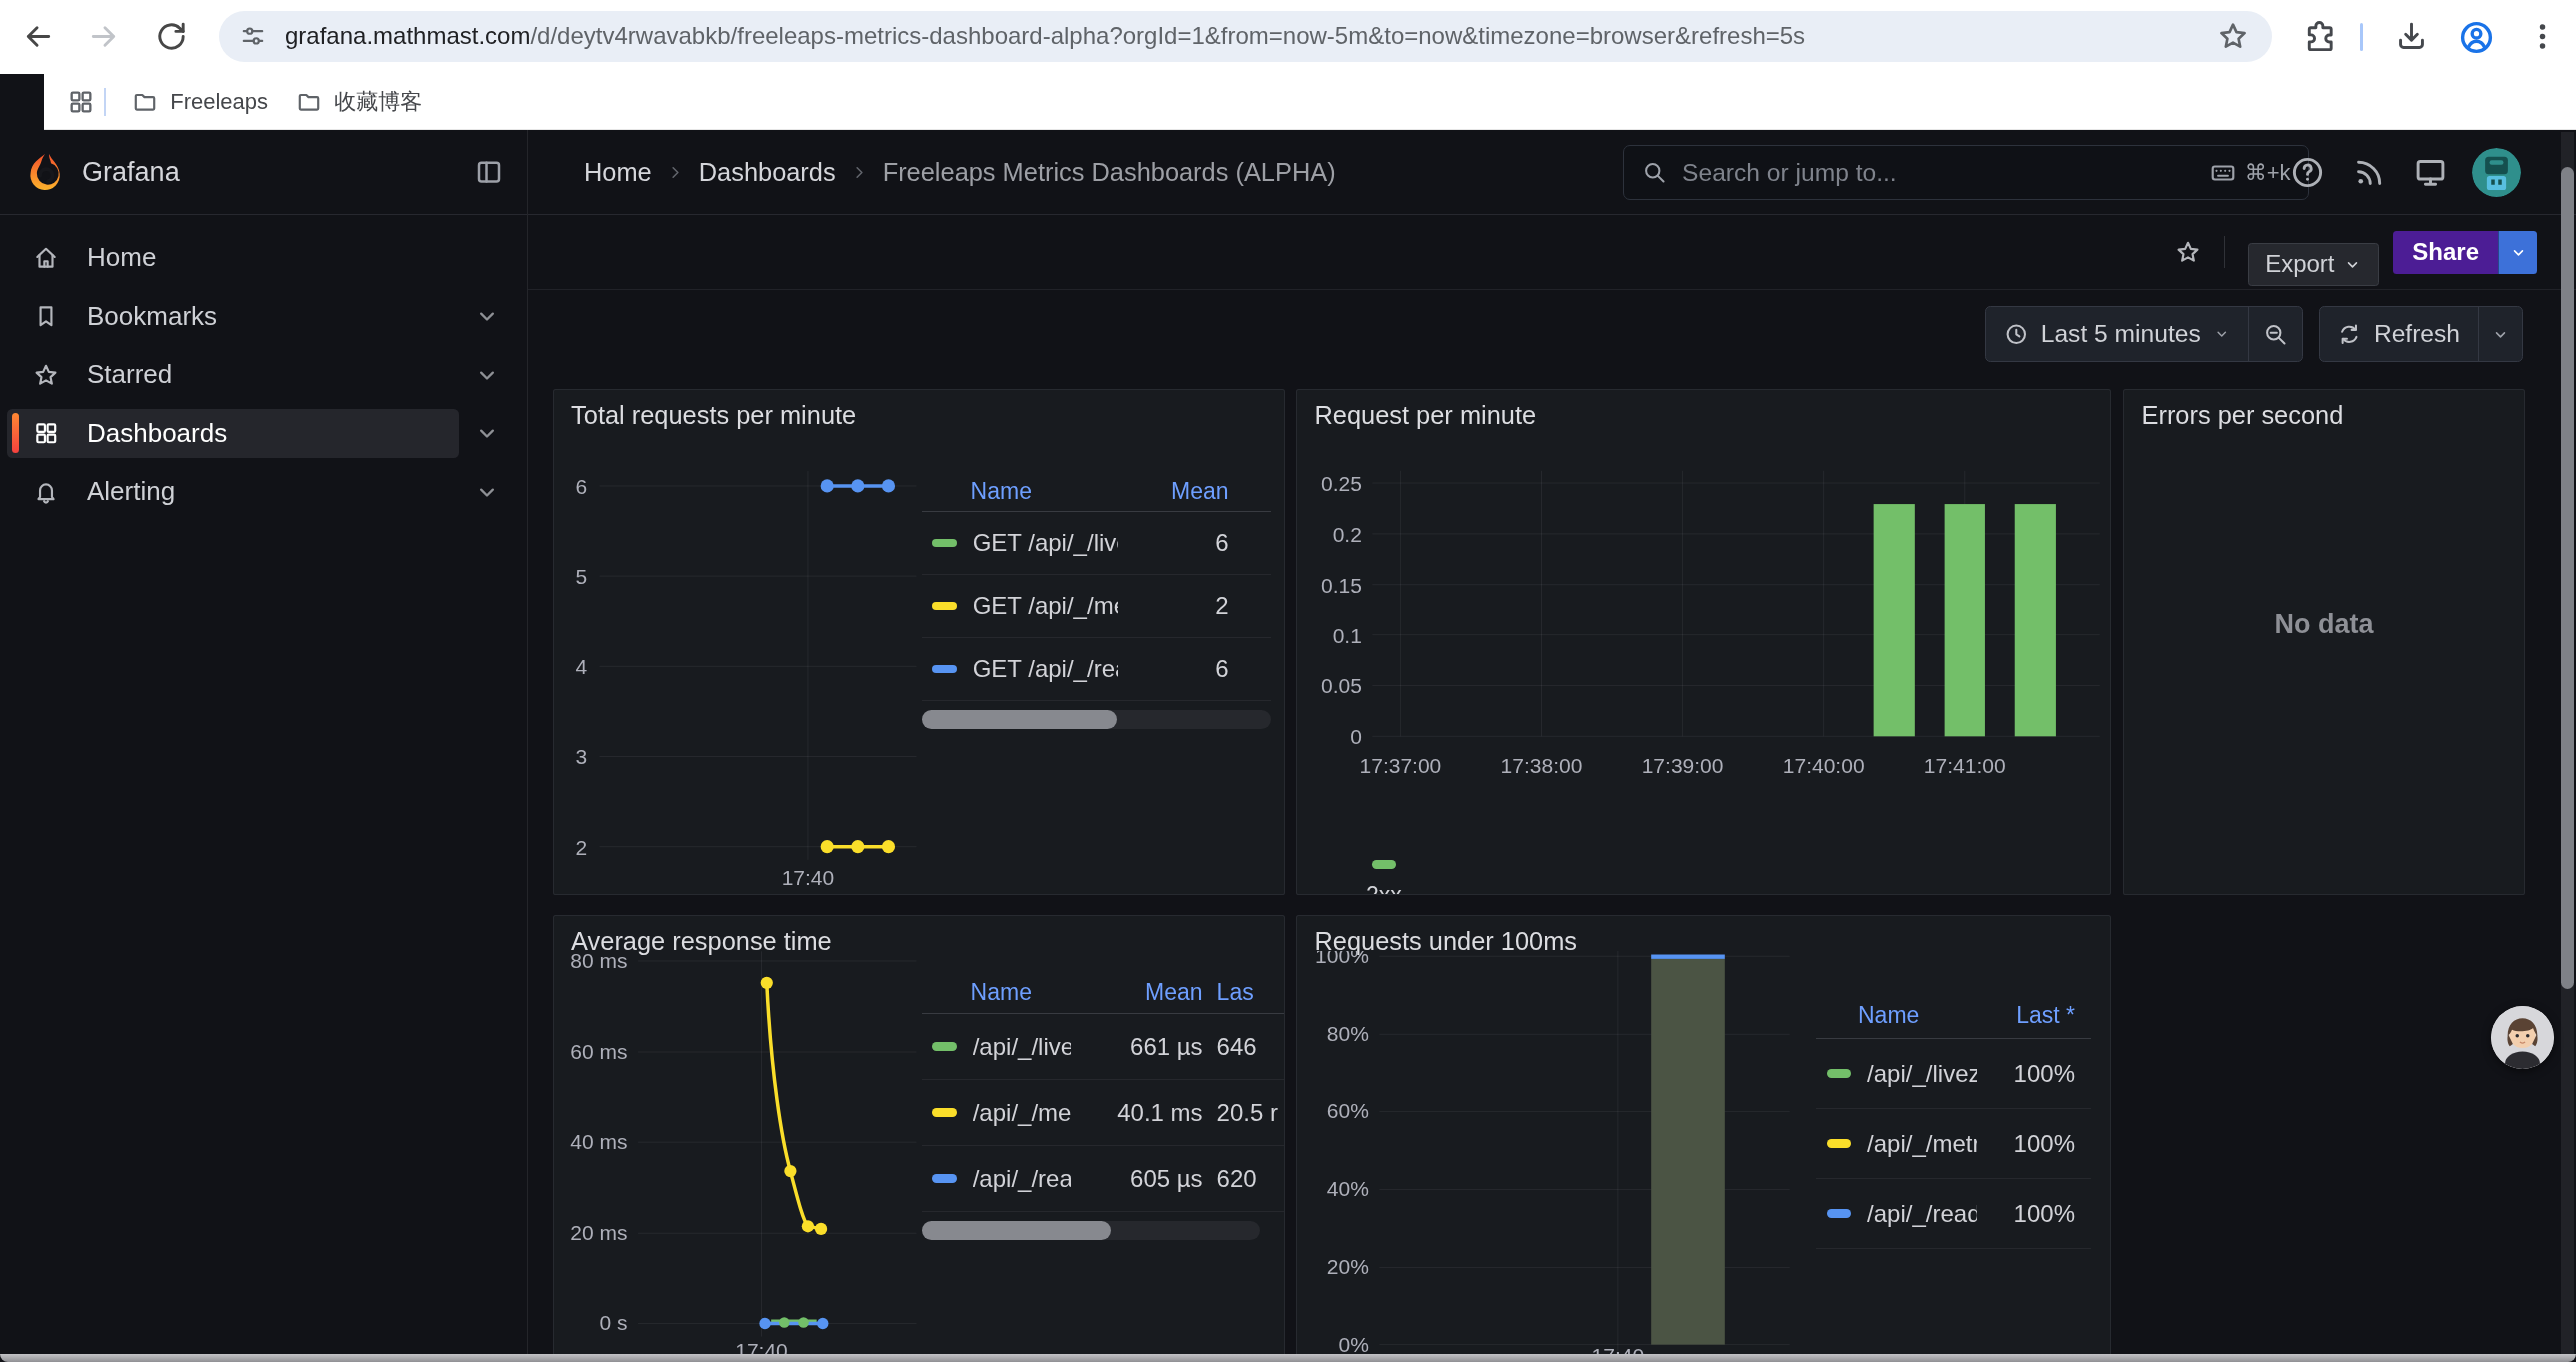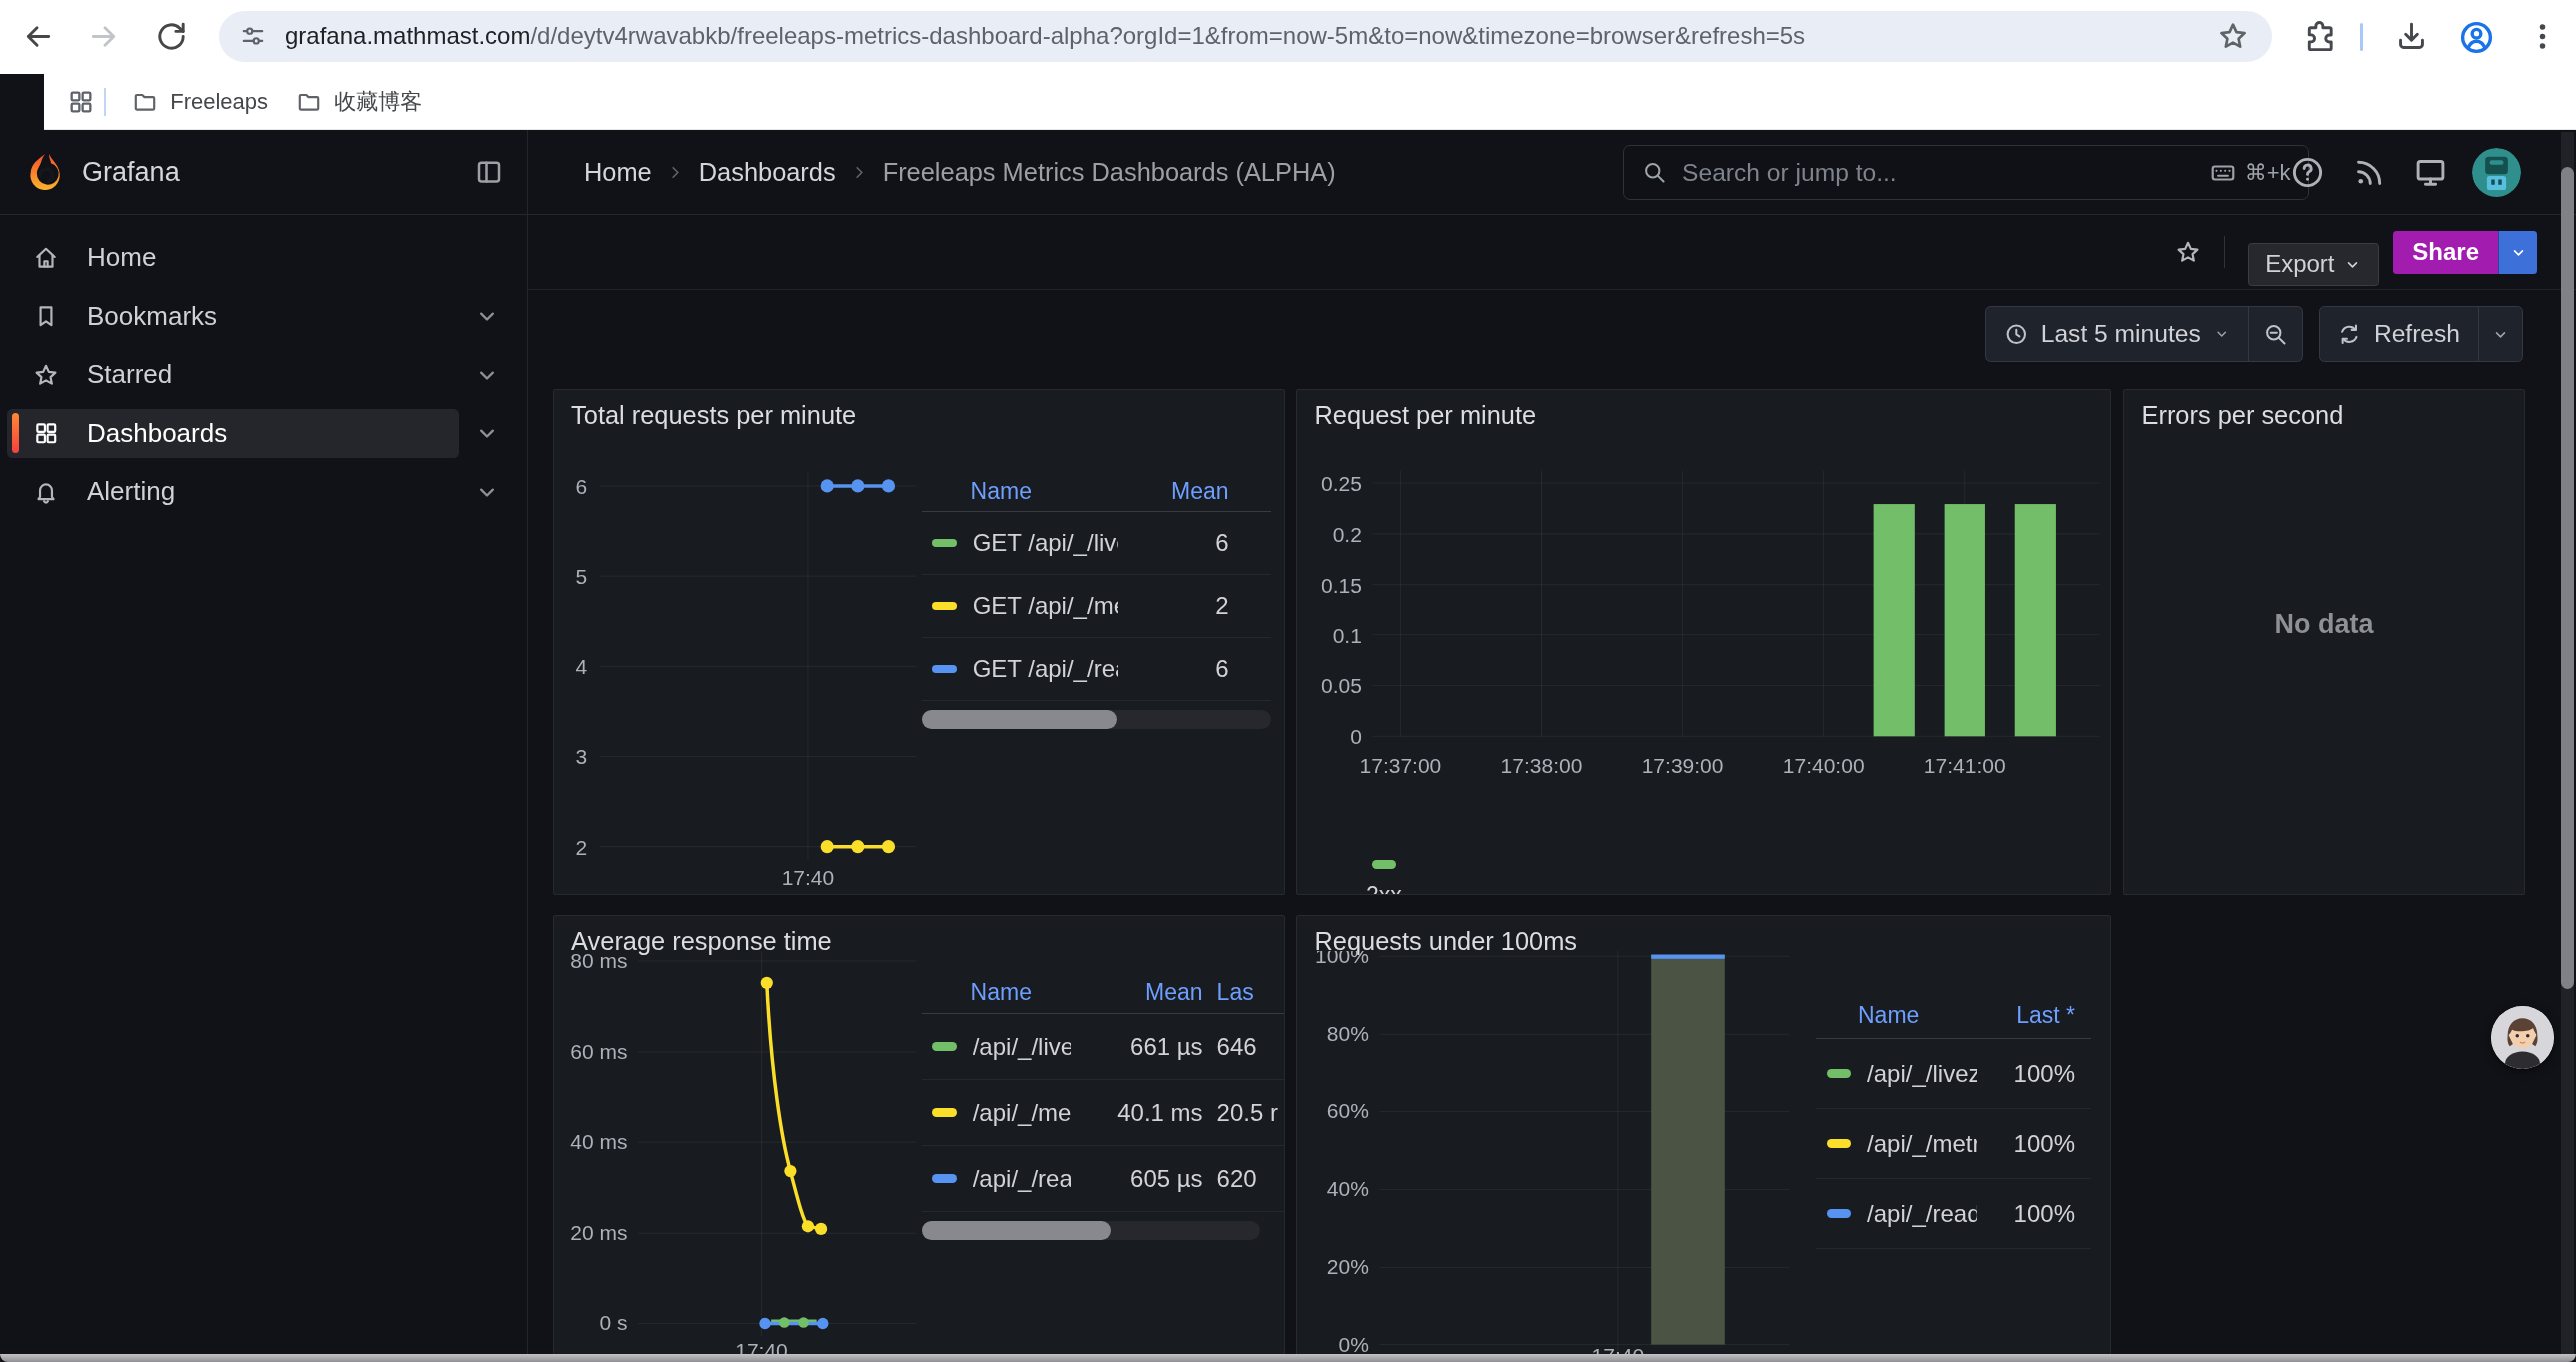--- a/index.html
+++ b/index.html
@@ -63,21 +63,21 @@
 
   #dash-toolbar { position:absolute; left:0; top:85px; width:100%; height:75px;
                   border-bottom:0.9px solid rgba(204,204,220,.09);
                   display:flex; align-items:center; justify-content:flex-end; padding-right:39px; }
   .tb-star { width:26px; height:26px; color:#b4b6bb; margin-right:23px; cursor:pointer; }
   .tb-sep { width:0.9px; height:32px; background:#303238; margin-right:23px; }
   .btn-dark { height:43px; display:flex; align-items:center; gap:8.8px; background:#26282e;
               border:0.9px solid #3a3d44; border-radius:3.5px; padding:0 16px; color:#d0d2d7;
               font-size:24px; cursor:pointer;margin-top:24px; }
   #share-group { display:flex; margin-left:14px; border-radius:3.5px; overflow:hidden; cursor:pointer; }
-  #share-main { height:43px; background:#a21caf; color:#fff; font-size:24px; font-weight:bold;
+  #share-main { height:43px; background:#4c1d95; color:#fff; font-size:24px; font-weight:bold;
                 display:flex; align-items:center; padding:0 19px; }
   #share-chev { width:39px; background:#3D71D9; border-left:0.9px solid rgba(0,0,0,.35);
                 display:flex; align-items:center; justify-content:center; color:#fff; }
 
   #time-row { position:absolute; left:0; top:160px; width:100%; height:88px;
               display:flex; align-items:center; justify-content:flex-end; gap:16px; padding-right:53px; }
   .ctl-group { height:56px; display:flex; align-items:center; background:#1f232b;
                border:0.9px solid #343843; border-radius:5.3px; color:#d0d2d7; font-size:24.6px; }
   .ctl-seg { display:flex; align-items:center; gap:12.3px; padding:0 17.5px; height:100%; cursor:pointer; }
   .ctl-div { width:0.9px; height:100%; background:#343843; }

